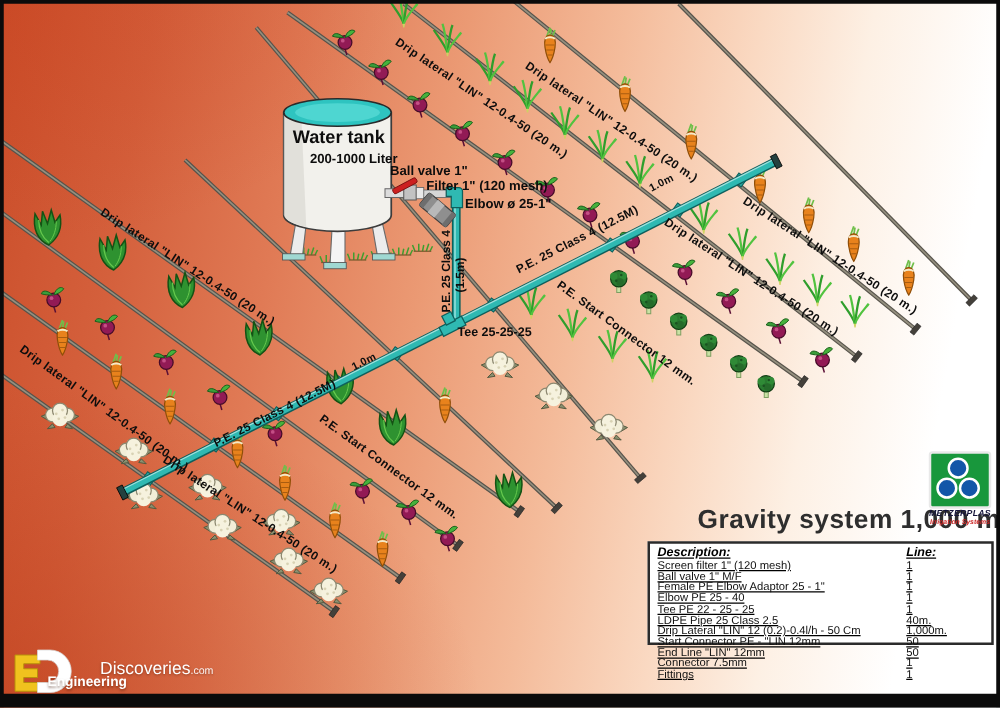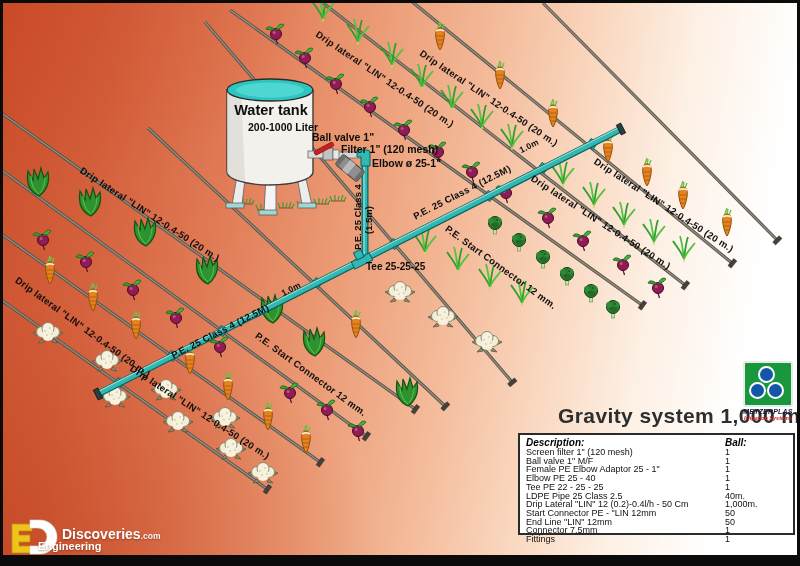--- a/index.html
+++ b/index.html
@@ -21,39 +21,39 @@
   .diag-label{font-weight:bold;font-size:9.5px;letter-spacing:.3px;transform-origin:center;}
   .fit-label{font-weight:bold;font-size:10.5px;}
   .tank-label1{font-weight:bold;font-size:14.5px;transform:translateX(-50%);}
   .tank-label2{font-weight:bold;font-size:10.5px;transform:translateX(-50%);margin-left:12px;}
   .vpipe-label{position:absolute;left:348px;top:178px;width:60px;z-index:20;
     transform:rotate(-90deg);transform-origin:38px 34px;
     font-weight:bold;font-size:9.5px;line-height:11px;color:#0d0d0d;text-align:center;white-space:nowrap;}
   .title{position:absolute;left:518px;top:404px;z-index:25;color:#2e2e2e;font-weight:bold;
     font-size:21px;letter-spacing:.4px;white-space:nowrap;margin-left:40px;}
   .title sup{font-size:11px;}
-  .parts-table{position:absolute;left:518px;top:433px;width:277px;height:102px;z-index:25;
-    background:#fff;border:2px solid #2b2b2b;box-sizing:border-box;padding:2px 6px;}
+  .parts-table{position:absolute;left:518px;top:433px;width:277px;height:83px;z-index:25;
+    background:#fff;border:2px solid #2b2b2b;box-sizing:border-box;padding:2px 6px;text-decoration:underline;}
   .parts-table .thead{display:flex;font-size:10px;font-weight:bold;font-style:italic;line-height:11px;}
   .parts-table .thead .hd{flex:1;}
   .parts-table .thead .hu{width:62px;}
   .trow{display:flex;font-size:9px;line-height:8.7px;color:#111;}
   .trow .td{flex:1;}
   .trow .tu{width:62px;}
   .metz{position:absolute;left:741px;top:361px;width:54px;z-index:25;text-align:center;}
   .metz .box{width:46px;height:42px;margin:0 auto;background:#18973c;border:2px solid #e9e9e9;
     border-radius:3px;position:relative;}
   .metz .c{position:absolute;width:13px;height:13px;border-radius:50%;background:#1356a8;border:2.5px solid #fff;}
   .metz .c1{left:13px;top:3px;}
   .metz .c2{left:4px;top:19px;}
   .metz .c3{left:22px;top:19px;}
   .metz .name{font-size:7px;font-weight:bold;font-style:italic;color:#15153a;margin-top:1px;letter-spacing:.2px;}
   .metz .tag{font-size:5.5px;font-weight:bold;font-style:italic;color:#c22;}
   .edlogo{position:absolute;left:8px;top:516px;z-index:65;color:#fff;}
-  .edlogo .row1{position:absolute;left:54px;top:10px;font-weight:bold;font-size:14px;
+  .edlogo .row1{position:absolute;left:72px;top:10px;font-weight:normal;font-size:14px;
     text-shadow:0 1px 2px rgba(60,20,5,.45);}
   .edlogo .row1 .com{font-size:8.5px;opacity:.92;}
   .edlogo .row2{position:absolute;left:30px;top:24px;font-weight:bold;font-size:11px;
     text-shadow:0 1px 2px rgba(60,20,5,.45);}
 </style>
 </head>
 <body>
 
 <div class="canvas">
 
@@ -354,21 +354,21 @@
   </div>
 
   <div class="title">
     <span>Gravity system</span>
     <span>1,000 m</span><sup>2</sup>
   </div>
 
   <div class="parts-table">
     <div class="thead">
       <span class="hd">Description:</span>
-      <span class="hu">Ball:</span>
+      <span class="hu">Line:</span>
     </div>
     <div id="tbody">
         <div class="trow">
           <span class="td">Screen filter 1" (120 mesh)</span>
           <span class="tu">1</span>
         </div>
         <div class="trow">
           <span class="td">Ball valve 1" M/F</span>
           <span class="tu">1</span>
         </div>

